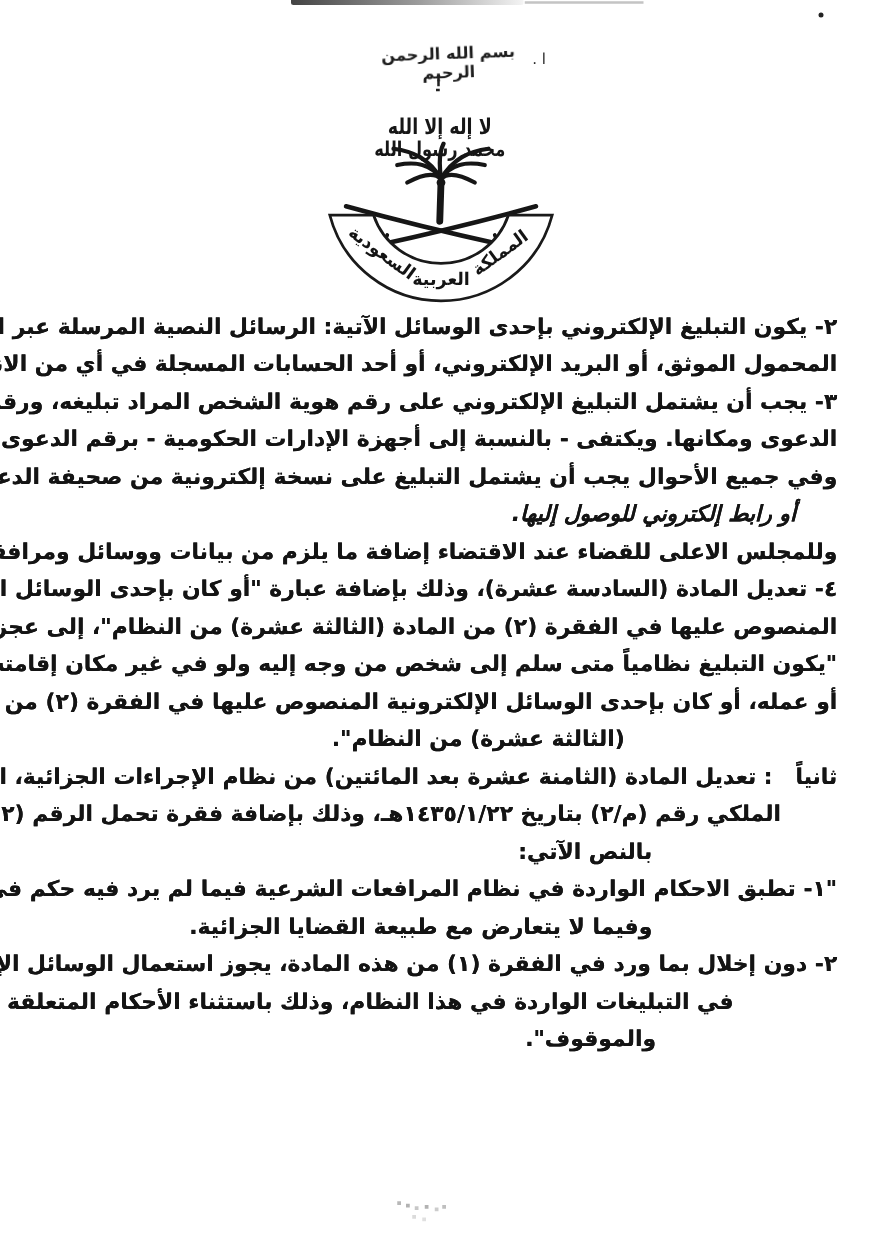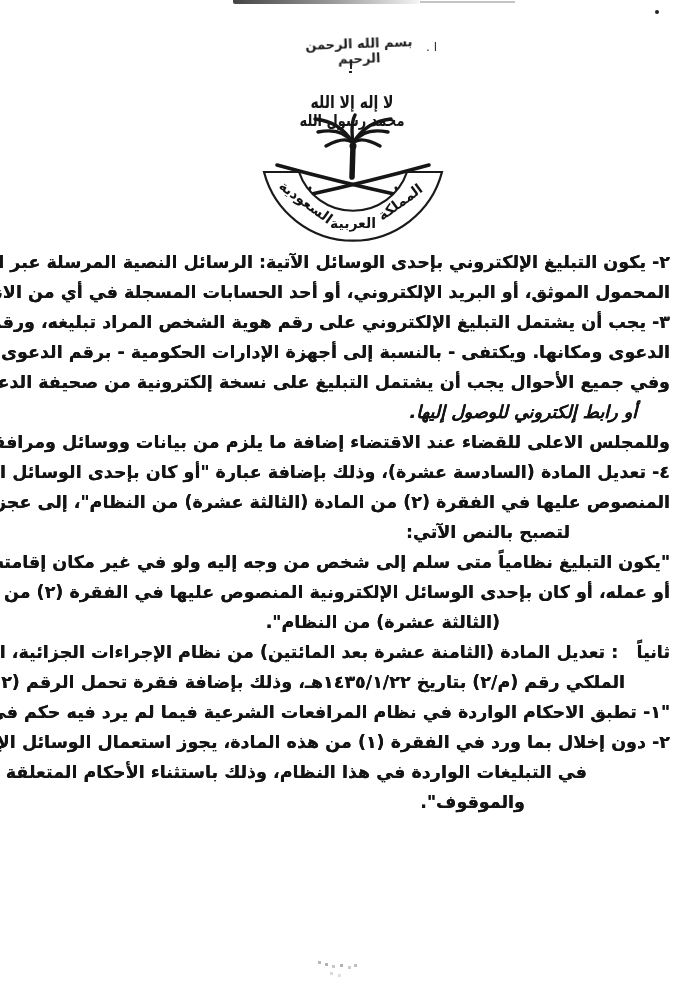--- a/index.html
+++ b/index.html
@@ -93,25 +93,26 @@
   <div class="textblock">
       <div class="line just">٢- يكون التبليغ الإلكتروني بإحدى الوسائل الآتية: الرسائل النصية المرسلة عبر الهاتف</div>
       <div class="line just">المحمول الموثق، أو البريد الإلكتروني، أو أحد الحسابات المسجلة في أي من الانظمة</div>
       <div class="line just">٣- يجب أن يشتمل التبليغ الإلكتروني على رقم هوية الشخص المراد تبليغه، ورقم</div>
       <div class="line just">الدعوى ومكانها. ويكتفى - بالنسبة إلى أجهزة الإدارات الحكومية - برقم الدعوى ومكانها.</div>
       <div class="line just">وفي جميع الأحوال يجب أن يشتمل التبليغ على نسخة إلكترونية من صحيفة الدعوى،</div>
       <div class="line right" style="margin-right: 33px; font-style: italic;">أو رابط إلكتروني للوصول إليها.</div>
       <div class="line just">وللمجلس الاعلى للقضاء عند الاقتضاء إضافة ما يلزم من بيانات ووسائل ومرافقات أخرى".</div>
       <div class="line just">٤- تعديل المادة (السادسة عشرة)، وذلك بإضافة عبارة "أو كان بإحدى الوسائل الإلكترونية</div>
       <div class="line just">المنصوص عليها في الفقرة (٢) من المادة (الثالثة عشرة) من النظام"، إلى عجز المادة،</div>
-      <div class="line right" style="margin-right: 100px;">لتصبح بالنص الآتي:</div>
       <div class="line just">"يكون التبليغ نظامياً متى سلم إلى شخص من وجه إليه ولو في غير مكان إقامته</div>
       <div class="line just">أو عمله، أو كان بإحدى الوسائل الإلكترونية المنصوص عليها في الفقرة (٢) من المادة</div>
       <div class="line right" style="margin-right: 170px;">(الثالثة عشرة) من النظام".</div>
       <div class="line just">ثانياً &nbsp;&nbsp;: تعديل المادة (الثامنة عشرة بعد المائتين) من نظام الإجراءات الجزائية، الصادر بالمرسوم</div>
       <div class="line just" style="margin-right: 45px; margin-left: 85px;">الملكي رقم (م/٢) بتاريخ ١٤٣٥/١/٢٢هـ، وذلك بإضافة فقرة تحمل الرقم (٢)، لتصبح</div>
+      <div class="line right" style="margin-right: 148px;">بالنص الآتي:</div>
       <div class="line just">"١- تطبق الاحكام الواردة في نظام المرافعات الشرعية فيما لم يرد فيه حكم في هذا النظام</div>
+      <div class="line right" style="margin-right: 148px;">وفيما لا يتعارض مع طبيعة القضايا الجزائية.</div>
       <div class="line just">٢- دون إخلال بما ورد في الفقرة (١) من هذه المادة، يجوز استعمال الوسائل الإلكترونية</div>
       <div class="line just" style="margin-right: 83px; margin-left: 43px;">في التبليغات الواردة في هذا النظام، وذلك باستثناء الأحكام المتعلقة بتبليغ السجين</div>
       <div class="line right" style="margin-right: 145px;">والموقوف".</div>
     </div>
 
 </div>
 
 </body></html>

